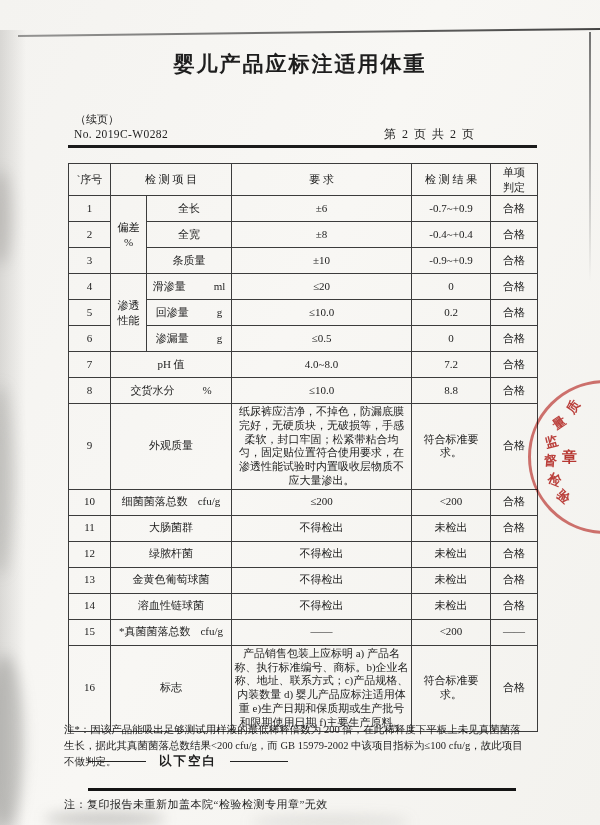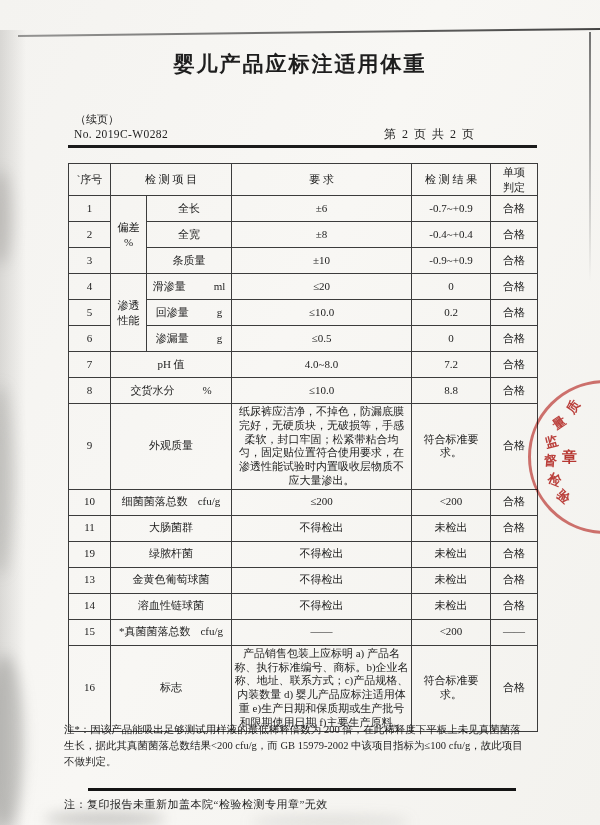--- a/index.html
+++ b/index.html
@@ -216,21 +216,21 @@
       <td>合格</td>
     </tr>
     <tr class="h-std">
       <td>11</td>
       <td colspan="2" class="item-cell">大肠菌群</td>
       <td>不得检出</td>
       <td>未检出</td>
       <td>合格</td>
     </tr>
     <tr class="h-std">
-      <td>19</td>
+      <td>12</td>
       <td colspan="2" class="item-cell">绿脓杆菌</td>
       <td>不得检出</td>
       <td>未检出</td>
       <td>合格</td>
     </tr>
     <tr class="h-std">
       <td>13</td>
       <td colspan="2" class="item-cell">金黄色葡萄球菌</td>
       <td>不得检出</td>
       <td>未检出</td>
@@ -257,20 +257,25 @@
       <td>16</td>
       <td colspan="2" class="item-cell">标志</td>
       <td class="req-long">产品销售包装上应标明 a) 产品名称、执行标准编号、商标。b)企业名称、地址、联系方式；c)产品规格、内装数量 d) 婴儿产品应标注适用体重 e)生产日期和保质期或生产批号和限期使用日期 f)主要生产原料。</td>
       <td class="res-long">符合标准要求。</td>
       <td class="ver-top">合格</td>
     </tr>
   </tbody>
     </table>
 
   <div class="note-star">注*：因该产品能吸出足够测试用样液的最低稀释倍数为 200 倍，在此稀释度下平板上未见真菌菌落生长，据此其真菌菌落总数结果&lt;200 cfu/g，而 GB 15979-2002 中该项目指标为≤100 cfu/g，故此项目不做判定。</div>
+  <div class="blank-row">
+    <span class="dash-line"></span>
+    <span>以下空白</span>
+    <span class="dash-line"></span>
+  </div>
   <div class="bottom-rule"></div>
   <div class="bottom-note">注：复印报告未重新加盖本院“检验检测专用章”无效</div>
 
   <div class="stamp">
     <div class="stamp-circle"></div>
     <span class="stamp-char sc-0">质</span>
     <span class="stamp-char sc-1">量</span>
     <span class="stamp-char sc-2">监</span>
     <span class="stamp-char sc-3">督</span>
     <span class="stamp-char sc-4">检</span>

